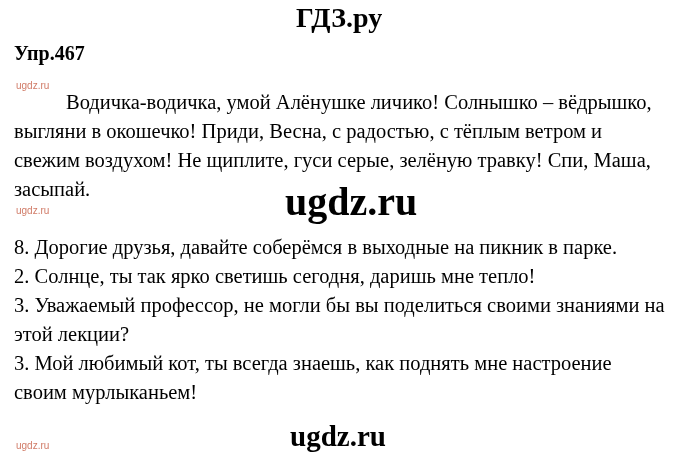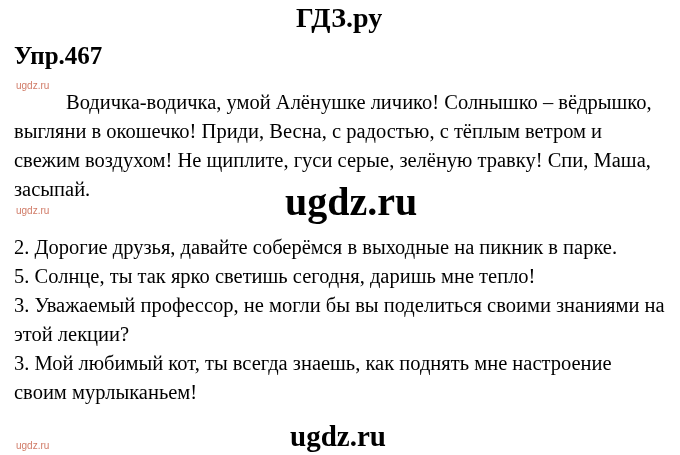--- a/index.html
+++ b/index.html
@@ -30,21 +30,21 @@
     font-weight: bold;
     color: #000000;
     letter-spacing: 0px;
   }
   
   .ex-title {
     position: absolute;
     left: 14px;
     top: 42px;
     font-family: "Liberation Serif", serif;
-    font-size: 25px;
+    font-size: 20px;
     font-weight: bold;
     color: #000000;
   }
   
   .wm-small {
     position: absolute;
     font-family: "Liberation Sans", sans-serif;
     font-size: 10px;
     color: #c9654e;
     opacity: 0.85;
@@ -102,22 +102,22 @@
 
   <div class="ex-title">Упр.467</div>
 
   <div class="wm-small a">ugdz.ru</div>
   <div class="wm-small b">ugdz.ru</div>
   <div class="wm-small c">ugdz.ru</div>
 
   <div class="body-text">
     <p class="para first">Водичка-водичка, умой Алёнушке личико! Солнышко – вёдрышко, выгляни в окошечко! Приди, Весна, с радостью, с тёплым ветром и свежим воздухом! Не щиплите, гуси серые, зелёную травку! Спи, Маша, засыпай.</p>
     <div class="gap"></div>
-    <p class="para">2. Дорогие друзья, давайте соберёмся в выходные на пикник в парке.</p>
-    <p class="para">5. Солнце, ты так ярко светишь сегодня, даришь мне тепло!</p>
+    <p class="para">8. Дорогие друзья, давайте соберёмся в выходные на пикник в парке.</p>
+    <p class="para">2. Солнце, ты так ярко светишь сегодня, даришь мне тепло!</p>
     <p class="para">3. Уважаемый профессор, не могли бы вы поделиться своими знаниями на этой лекции?</p>
     <p class="para">3. Мой любимый кот, ты всегда знаешь, как поднять мне настроение своим мурлыканьем!</p>
   </div>
 
   <div class="wm-big center">ugdz.ru</div>
   <div class="wm-big bottom">ugdz.ru</div>
 
 </div>
 
 </body></html>

